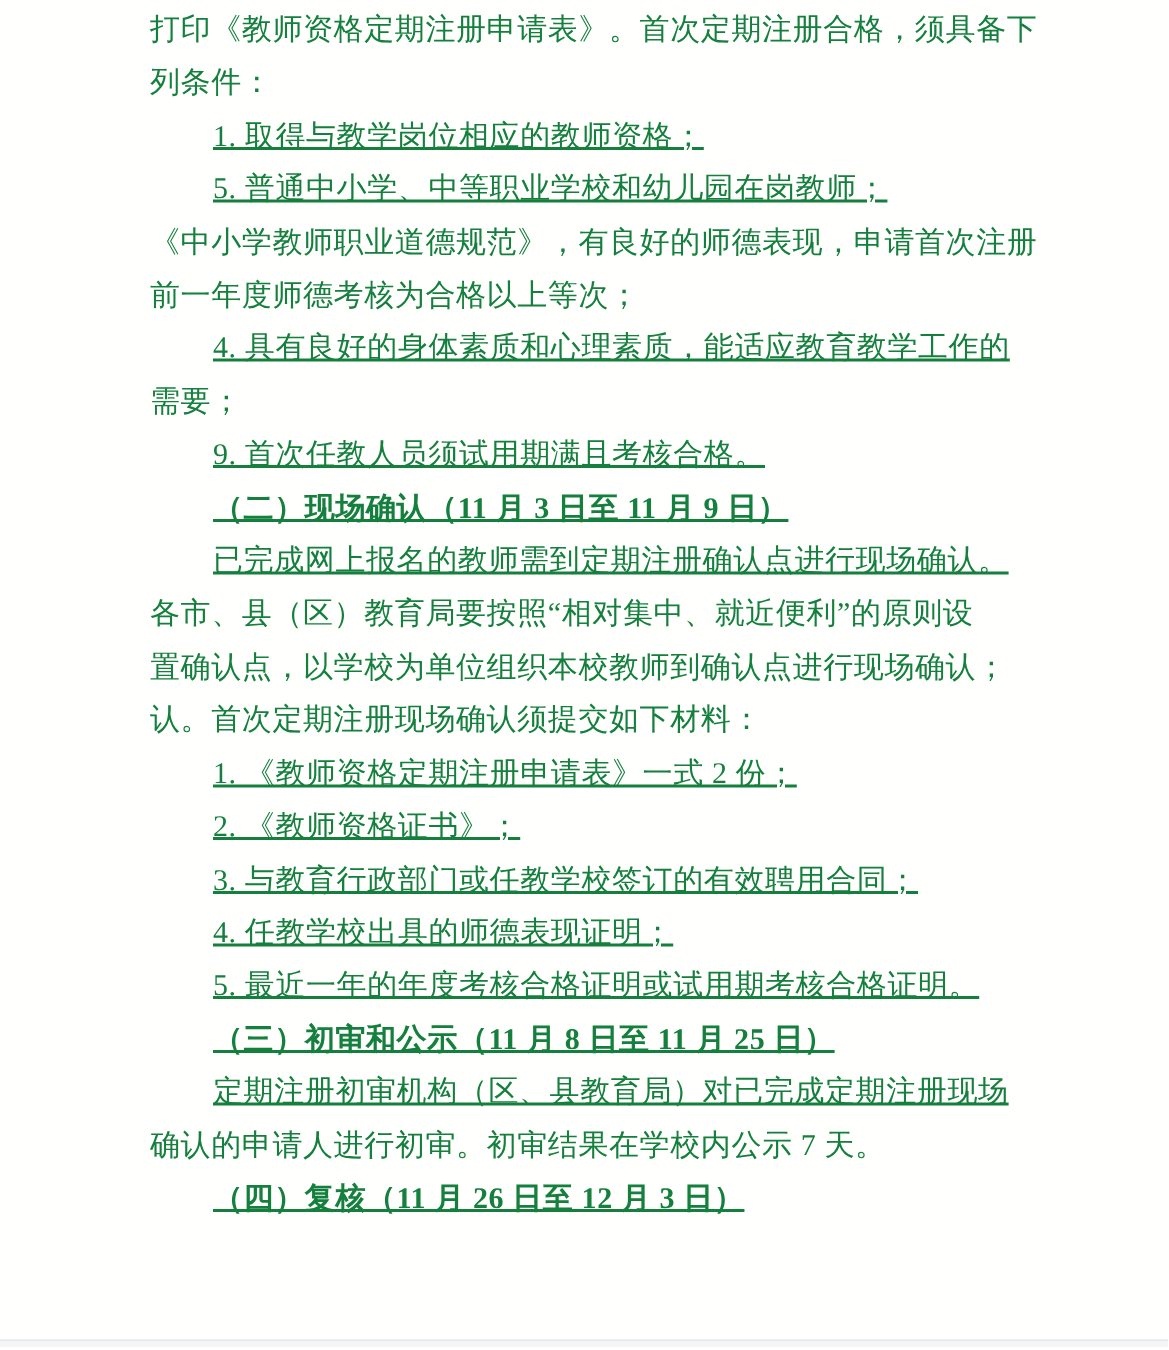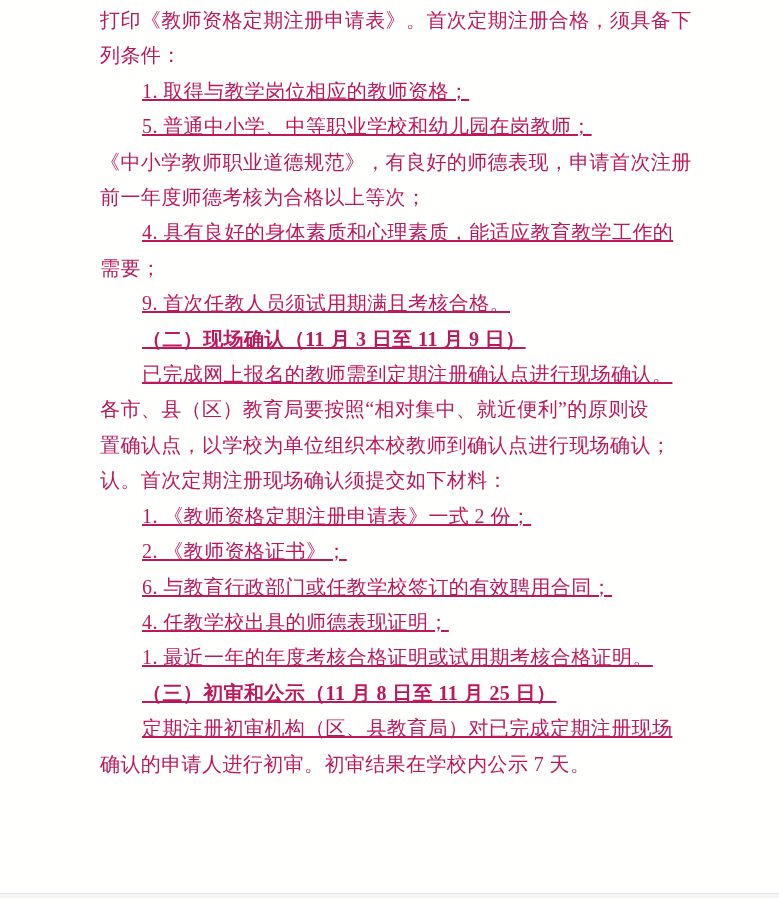--- a/index.html
+++ b/index.html
@@ -18,21 +18,21 @@
   .content {
     position: absolute;
     left: 100px;
     top: 3px;
     width: 600px;
   }
   .doc-line {
     font-size: 20px;
     line-height: 35.4px;
     letter-spacing: 0.4px;
-    color: #be185d;
+    color: #15803d;
     white-space: nowrap;
     font-weight: normal;
   }
   .doc-line.indent1 {
     padding-left: 42px;
     text-decoration: underline;
   }
   .doc-line.bold {
     font-weight: bold;
   }
@@ -61,21 +61,22 @@
       <div class="doc-line indent1">4. 具有良好的身体素质和心理素质，能适应教育教学工作的</div>
       <div class="doc-line">需要；</div>
       <div class="doc-line indent1">9. 首次任教人员须试用期满且考核合格。</div>
       <div class="doc-line indent1 bold">（二）现场确认（11 月 3 日至 11 月 9 日）</div>
       <div class="doc-line indent1">已完成网上报名的教师需到定期注册确认点进行现场确认。</div>
       <div class="doc-line">各市、县（区）教育局要按照“相对集中、就近便利”的原则设</div>
       <div class="doc-line">置确认点，以学校为单位组织本校教师到确认点进行现场确认；</div>
       <div class="doc-line">认。首次定期注册现场确认须提交如下材料：</div>
       <div class="doc-line indent1">1. 《教师资格定期注册申请表》一式 2 份；</div>
       <div class="doc-line indent1">2. 《教师资格证书》；</div>
-      <div class="doc-line indent1">6. 与教育行政部门或任教学校签订的有效聘用合同；</div>
+      <div class="doc-line indent1">3. 与教育行政部门或任教学校签订的有效聘用合同；</div>
       <div class="doc-line indent1">4. 任教学校出具的师德表现证明；</div>
-      <div class="doc-line indent1">1. 最近一年的年度考核合格证明或试用期考核合格证明。</div>
+      <div class="doc-line indent1">5. 最近一年的年度考核合格证明或试用期考核合格证明。</div>
       <div class="doc-line indent1 bold">（三）初审和公示（11 月 8 日至 11 月 25 日）</div>
       <div class="doc-line indent1">定期注册初审机构（区、县教育局）对已完成定期注册现场</div>
       <div class="doc-line">确认的申请人进行初审。初审结果在学校内公示 7 天。</div>
+      <div class="doc-line indent1 bold">（四）复核（11 月 26 日至 12 月 3 日）</div>
     </div>
   <div class="bottom-divider"></div>
 </div>
 
 </body></html>

